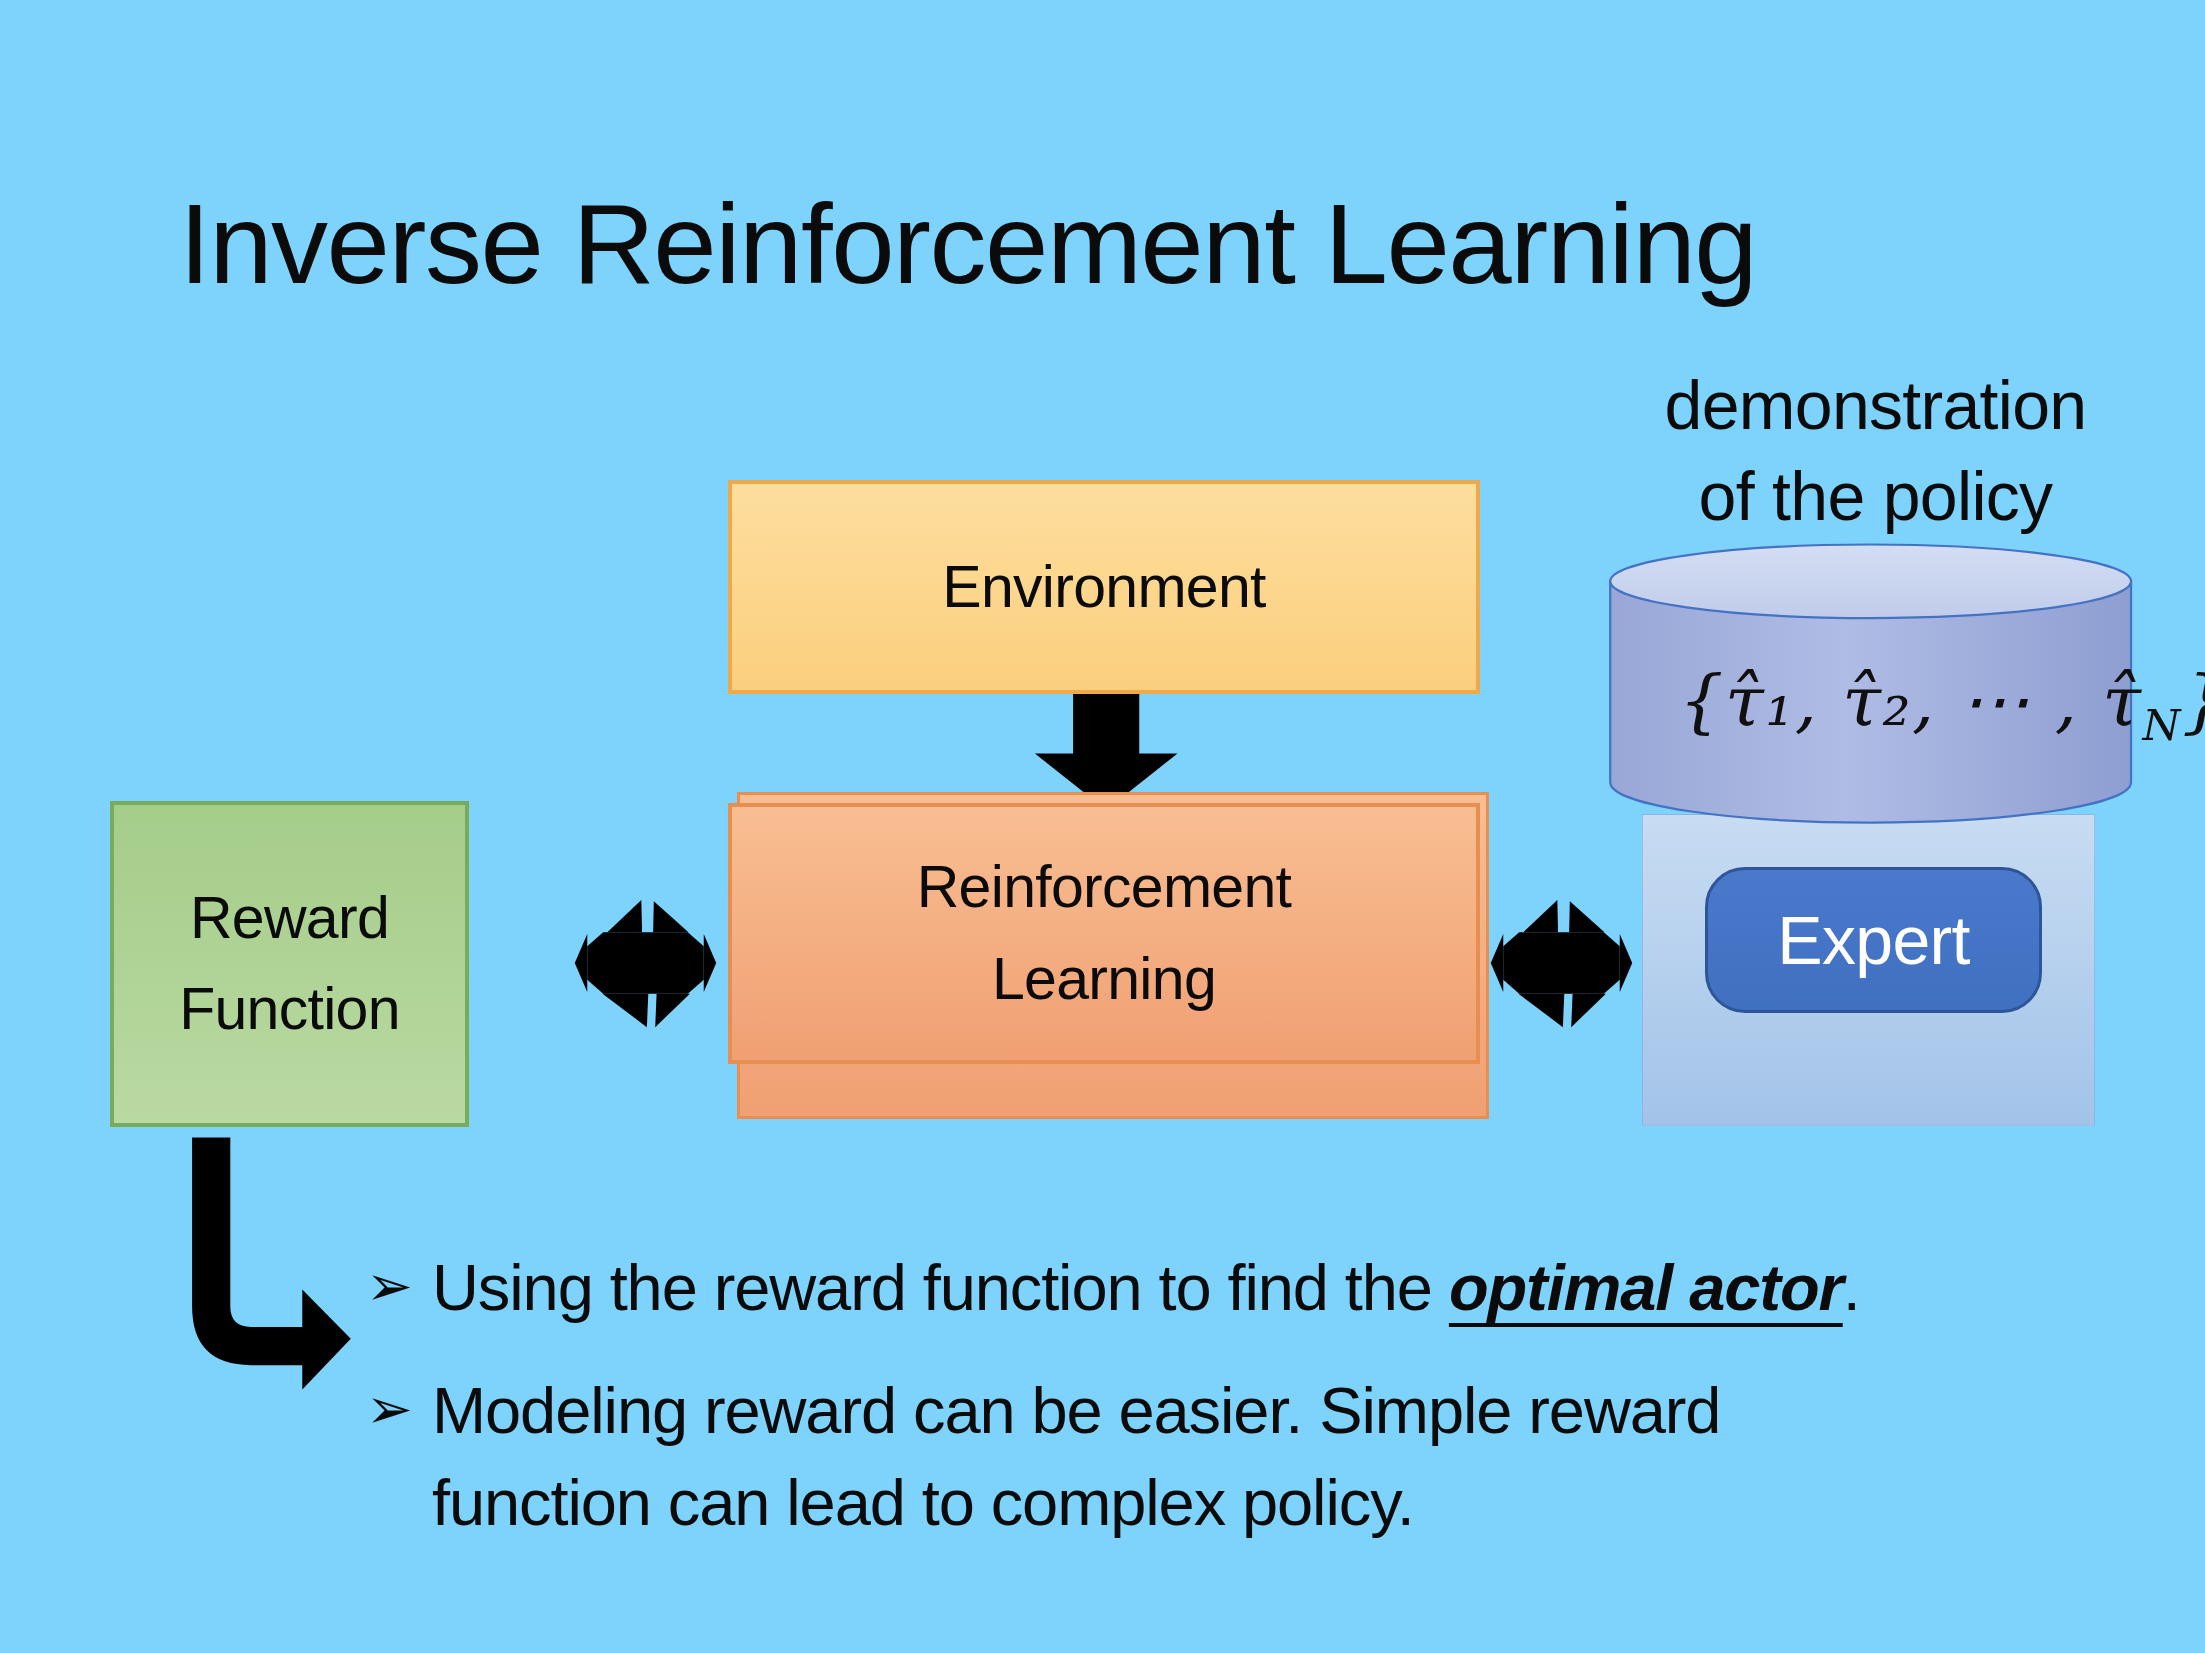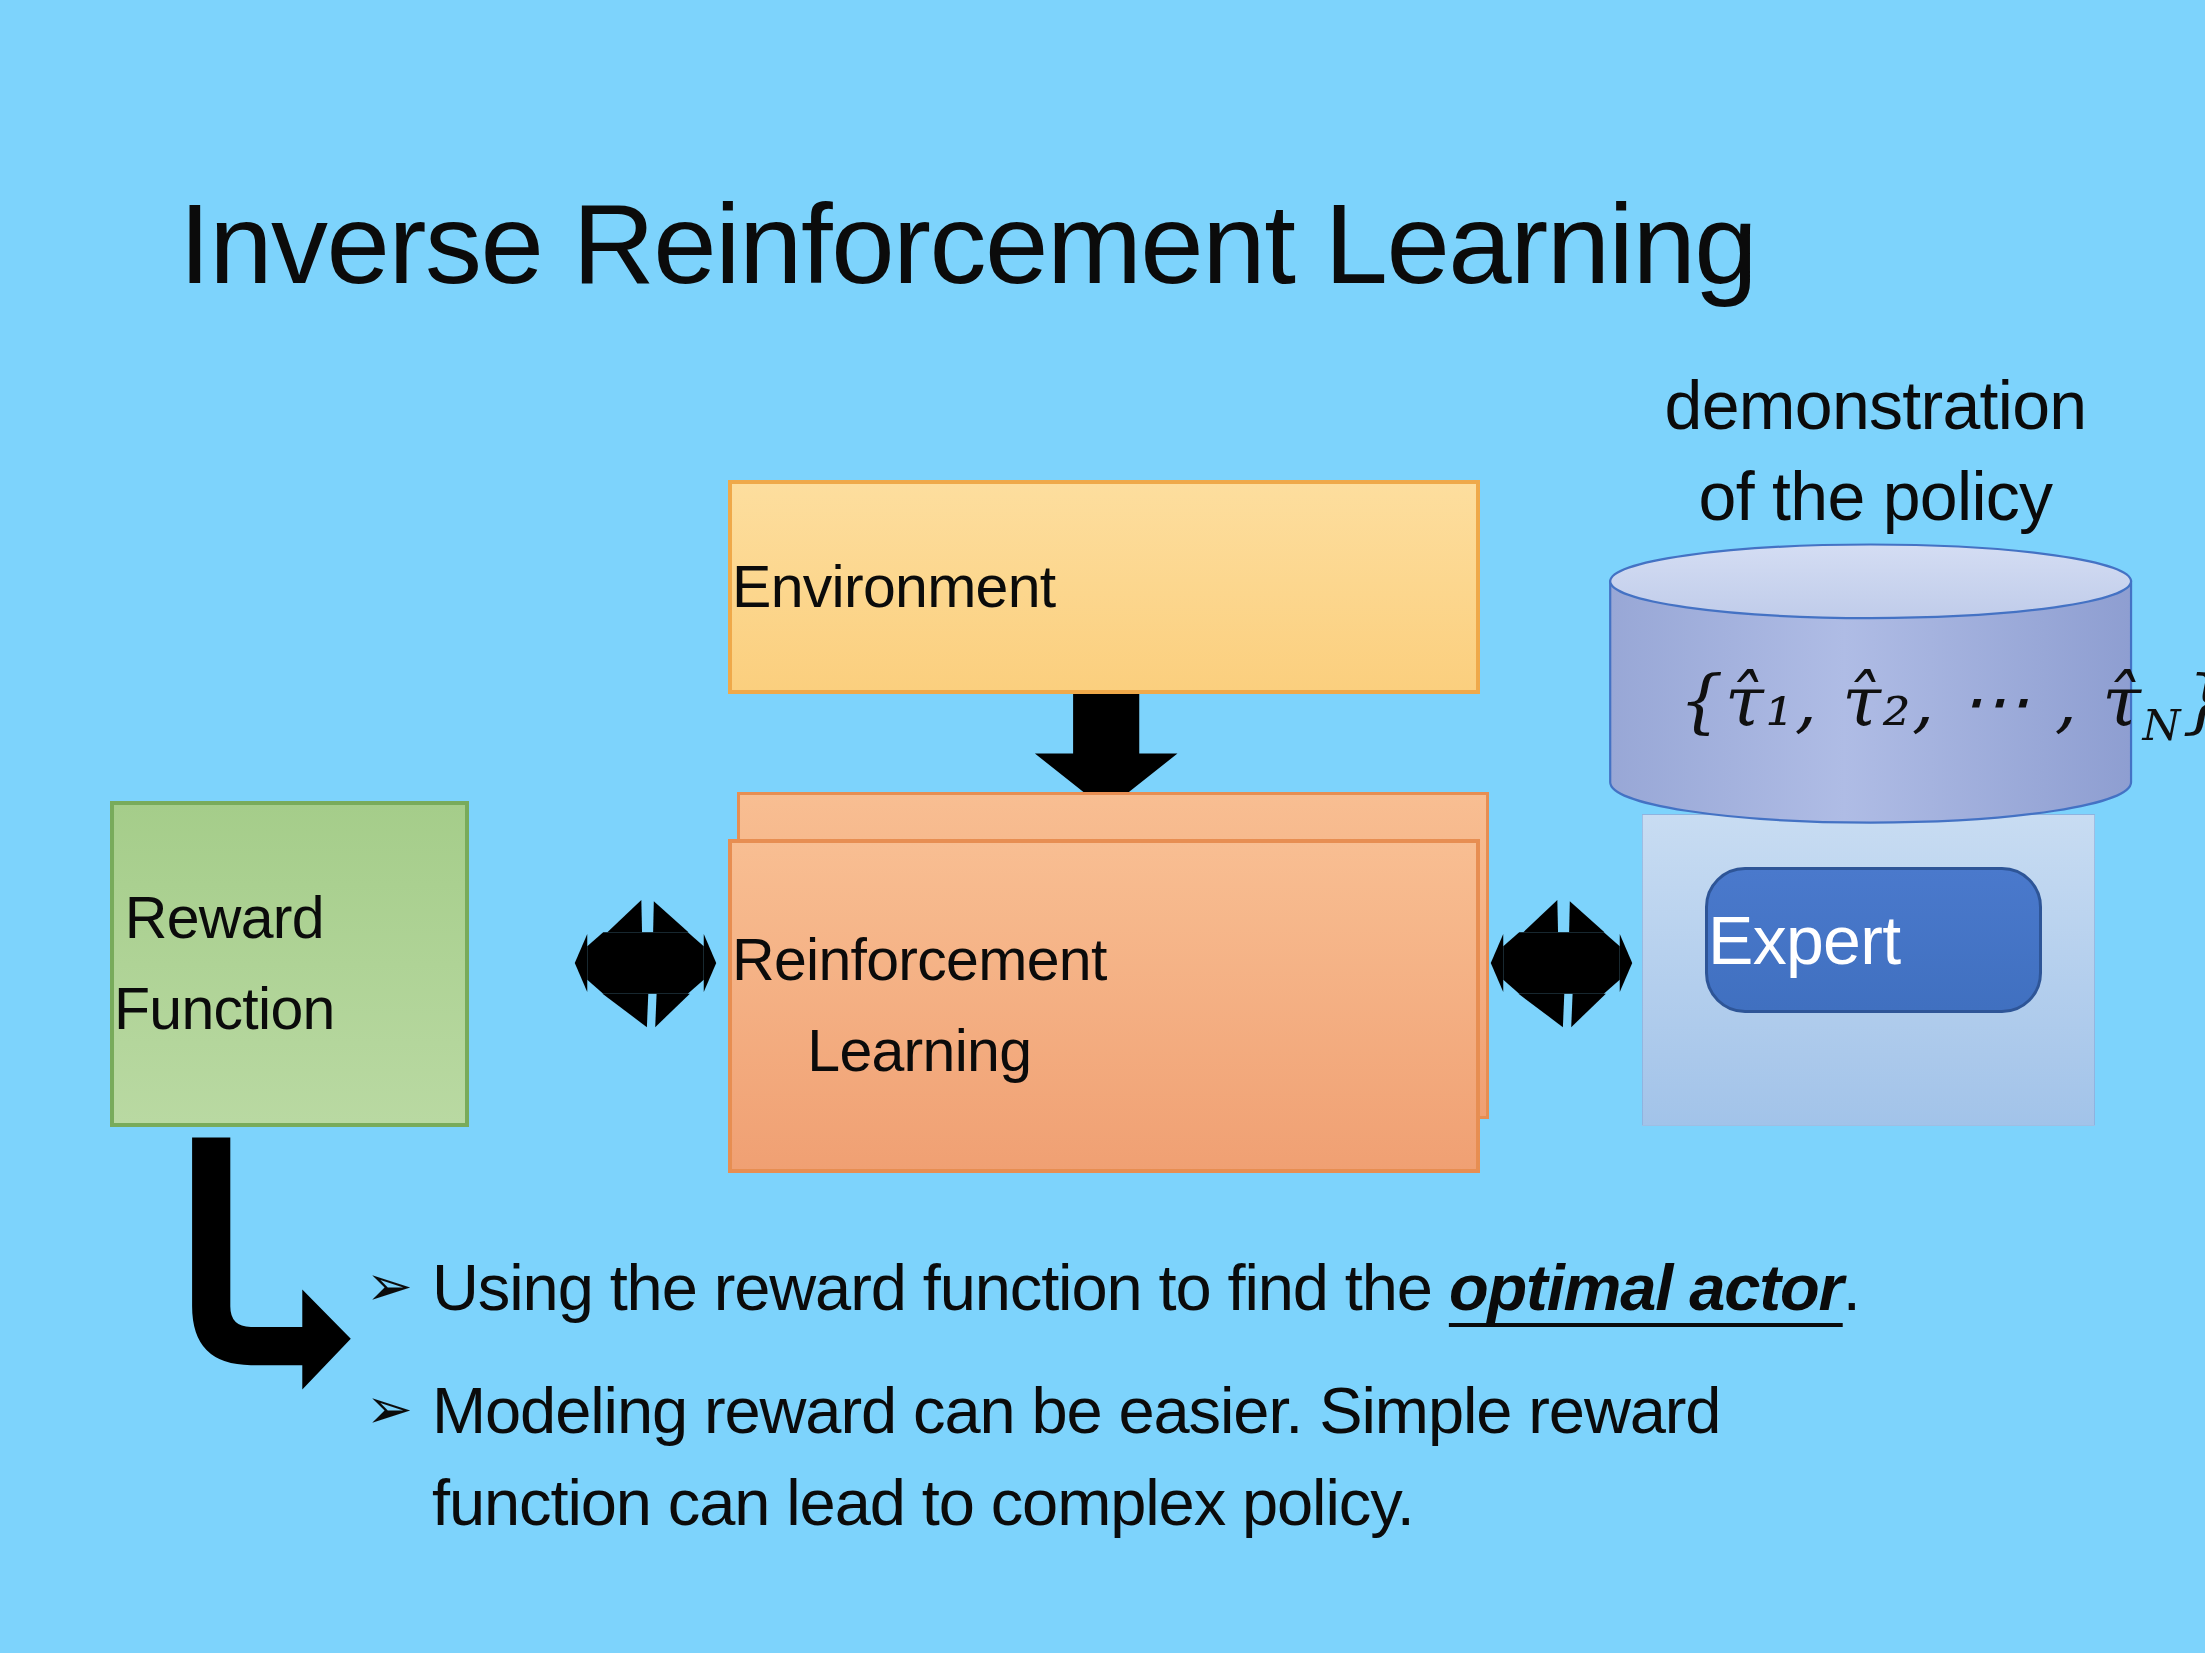--- a/index.html
+++ b/index.html
@@ -12,36 +12,36 @@
   #title{
     left:179px;top:176px;width:1911px;font-size:114px;line-height:1.2;
     letter-spacing:-1.5px;color:#0b0b0b;white-space:nowrap;
   }
   
   #demo-label{
     left:1655px;top:360px;width:441px;text-align:center;
     font-size:68px;line-height:1.34;letter-spacing:-0.7px;
   }
   
-  .box{box-sizing:border-box;display:flex;align-items:center;
+  .box{box-sizing:border-box;display:flex;align-items:center;justify-content:center;
        text-align:center;letter-spacing:-0.7px;}
   #env-box{
     left:728px;top:480px;width:752px;height:214px;
     background:linear-gradient(180deg,#FDDE9E 0%,#FBCF7E 100%);
     border:4.4px solid #EFA94A;font-size:59px;
   }
   #rl-ghost{
     left:737px;top:792px;width:752px;height:327px;
     background:linear-gradient(180deg,#F8BE92 0%,#F0A073 100%);
     border:3.7px solid #E78E52;box-sizing:border-box;
   }
   #rl-box{
-    left:728px;top:803px;width:752px;height:334px;
+    left:728px;top:803px;width:752px;height:261px;
     background:linear-gradient(180deg,#F8BE92 0%,#F0A073 100%);
-    border:4.4px solid #E78E52;font-size:59px;line-height:1.55;margin-top:36px;
+    border:4.4px solid #E78E52;font-size:59px;line-height:1.55;
   }
   #reward-box{
     left:110px;top:801px;width:359px;height:326px;
     background:linear-gradient(180deg,#A5CD8A 0%,#B9D9A2 100%);
     border:4.4px solid #78AB5B;font-size:59px;line-height:1.55;
   }
   #expert-container{
     left:1642px;top:814px;width:453px;height:312px;
     background:linear-gradient(180deg,#C8DCF2 0%,#A2C3E9 100%);
     border:1.5px solid rgba(125,165,215,.55);box-sizing:border-box;z-index:1;

